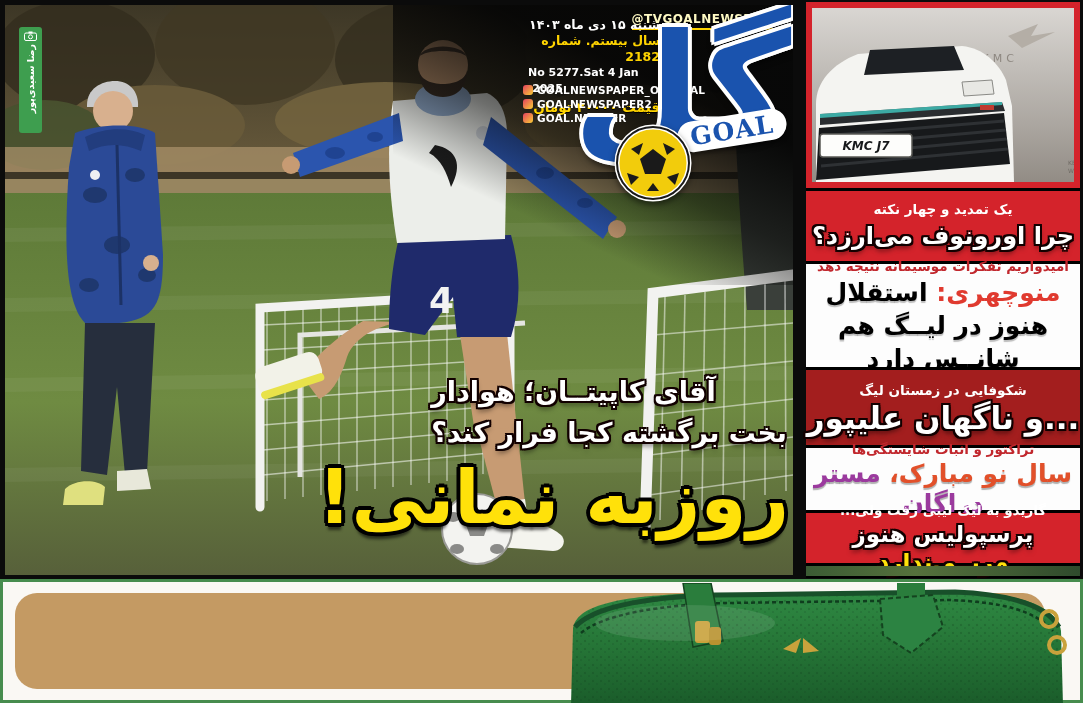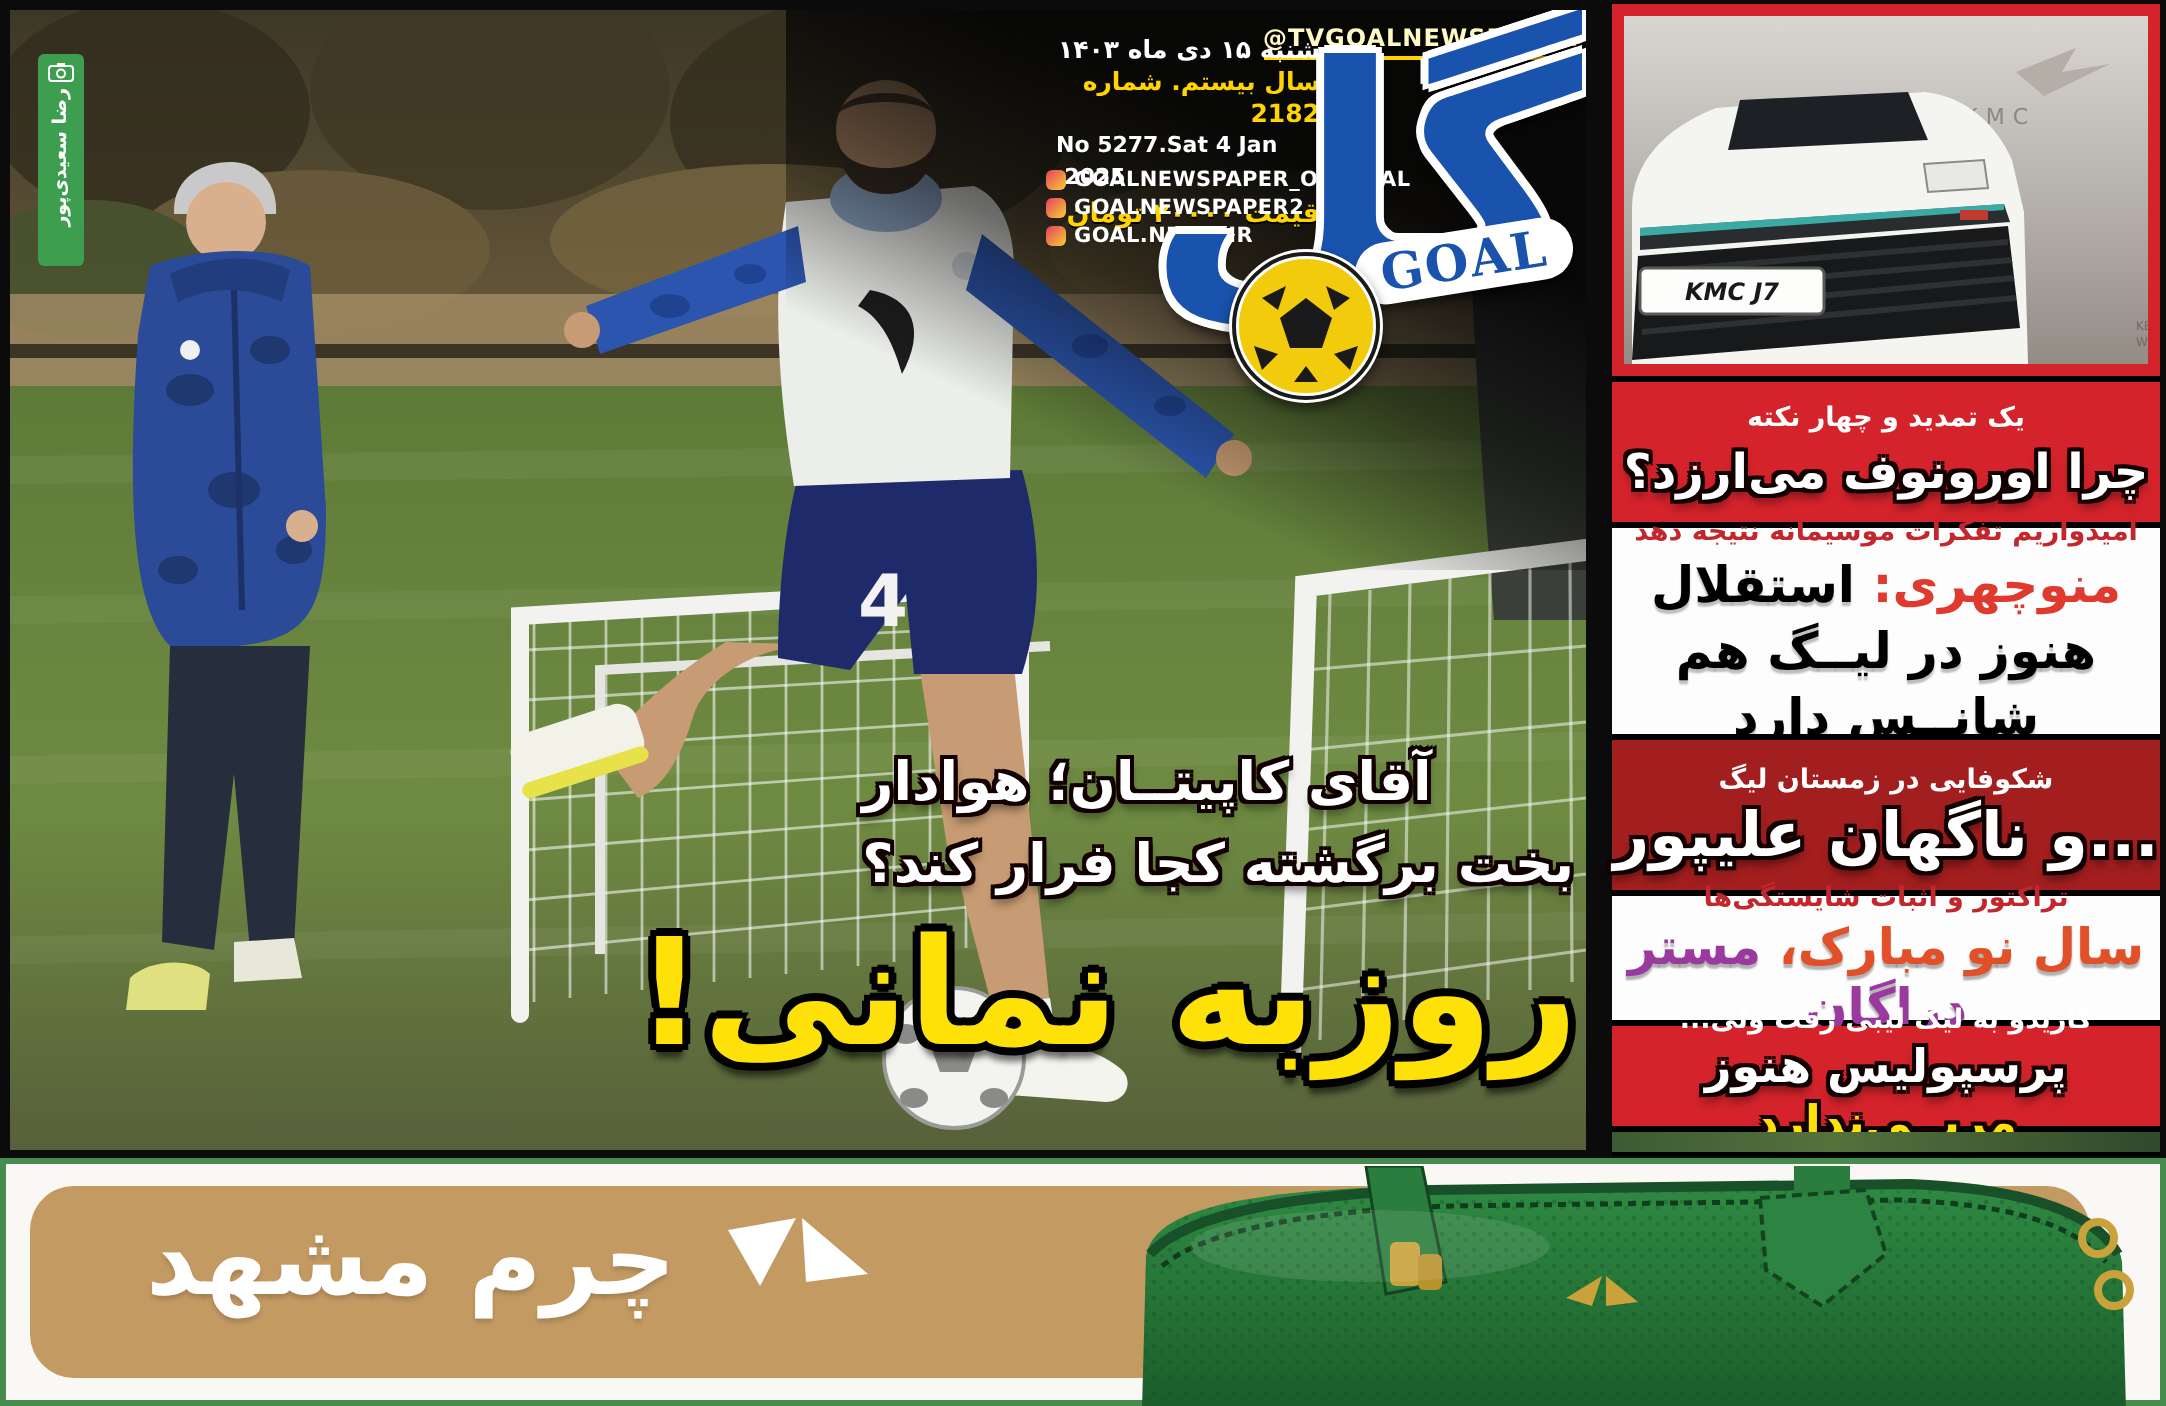--- a/index.html
+++ b/index.html
@@ -373,27 +373,20 @@
         <span class="b5-p1">پرسپولیس هنوز </span>
         <span class="b5-p2">مربــی‌ندارد</span>
       </div>
     </div>
 
     <div class="strip"></div>
   </div>
 
   <div class="banner">
     <div class="tan-card"></div>
-    <div class="brand-wrap">
-      <svg class="brand-mark" viewBox="0 0 70 42">
-        <polygon points="0,6 34,0 16,34" fill="#ffffff"></polygon>
-        <polygon points="37,0 70,28 39,32" fill="#ffffff"></polygon>
-      </svg>
-      <div class="brand-text">چرم مشهد</div>
-    </div>
     <svg class="bag" viewBox="0 0 545 122">
       <defs>
         <linearGradient id="bagG" x1="0" y1="0" x2="0" y2="1">
           <stop offset="0" stop-color="#2f8a43"></stop>
             <stop offset="0.55" stop-color="#247235"></stop>
             <stop offset="1" stop-color="#1a5c2a"></stop>
         </linearGradient>
         <pattern id="pebble" width="8" height="8" patternUnits="userSpaceOnUse">
           <circle cx="2" cy="2" r="1.2" fill="#0f3d1c" opacity="0.25"></circle>
           <circle cx="6" cy="5" r="1" fill="#0f3d1c" opacity="0.2"></circle>

